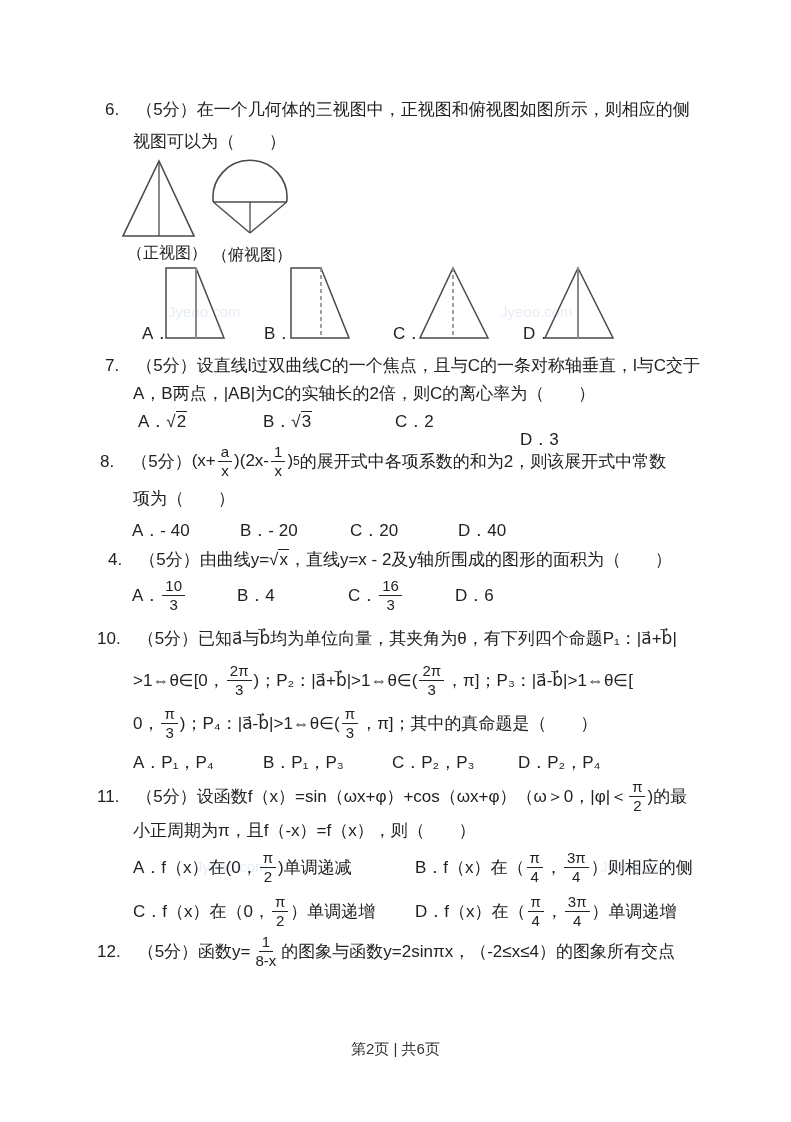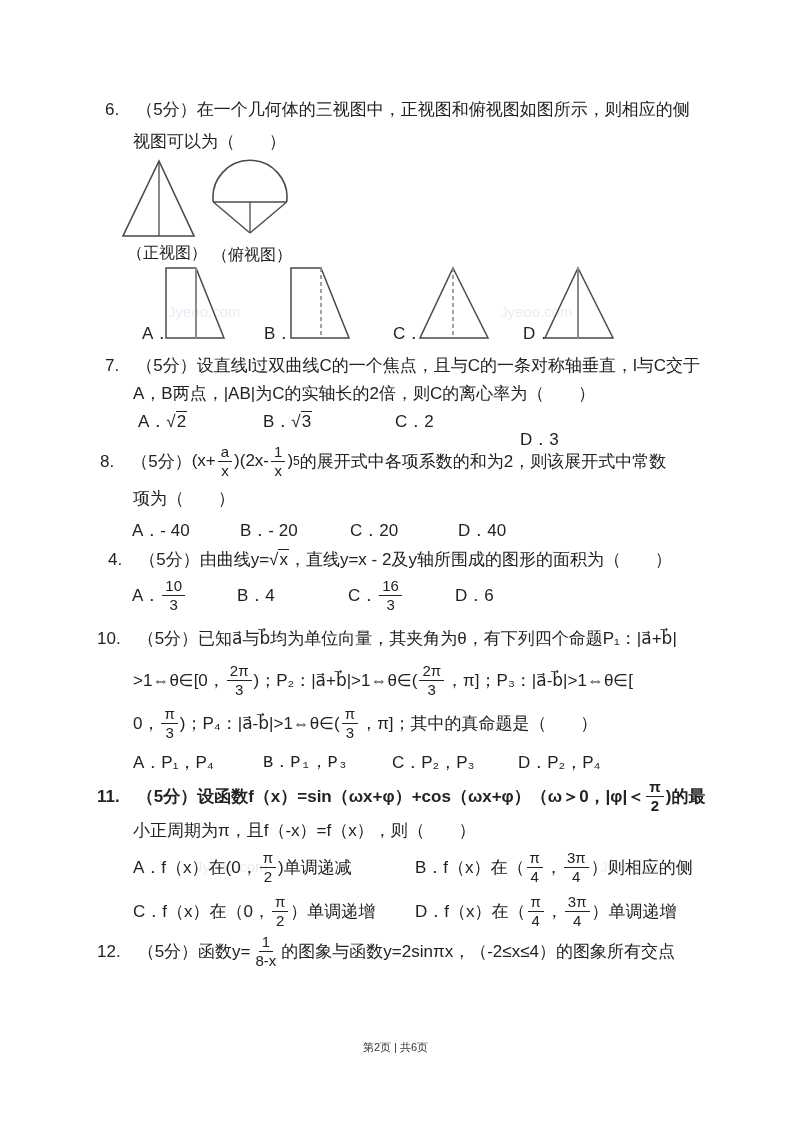--- a/index.html
+++ b/index.html
@@ -11,21 +11,21 @@
         line-height:1.15;font-size:15px;margin:0 2px;}
   .fnum{border-bottom:1px solid #222;padding:0 3px;}
   .fden{padding:0 3px;}
   .sqrt{white-space:nowrap;}
   .sarg{border-top:1px solid #222;padding:0 1px;}
   .pow{vertical-align:super;font-size:12px;line-height:1;}
   .figlabel{position:absolute;white-space:nowrap;font-size:16px;}
   .optlabel{position:absolute;white-space:nowrap;}
   svg{position:absolute;overflow:visible;}
   .footer{position:absolute;left:0;top:1040px;width:100%;text-align:center;
-          font-size:11px;color:#333;}
+          font-size:15px;color:#333;}
   .wm{position:absolute;font-size:15px;color:#3a6fb0;opacity:0.12;white-space:nowrap;}
 </style>
 </head>
 <body>
 
 <div class="page">
 
   <span class="wm" style="left:168px;top:303px;">Jyeoo.com</span>
   <span class="wm" style="left:500px;top:303px;">Jyeoo.com</span>
   <span class="wm" style="left:195px;top:858px;">Jyeoo.com</span>
@@ -143,25 +143,25 @@
         <span class="fden">3</span>
       </span>
     <span>)；P₄：|a⃗-b⃗|&gt;1⇔θ∈(</span>
     <span class="frac">
         <span class="fnum">π</span>
         <span class="fden">3</span>
       </span>
     <span>，π]；其中的真命题是（　　）</span>
   </div>
   <div class="line" style="left:133px;top:752px;">A．P₁，P₄</div>
-  <div class="line" style="left:263px;top:752px;font-family:Liberation Mono, monospace;">B．P₁，P₃</div>
+  <div class="line" style="left:263px;top:752px;">B．P₁，P₃</div>
   <div class="line" style="left:392px;top:752px;">C．P₂，P₃</div>
   <div class="line" style="left:518px;top:752px;">D．P₂，P₄</div>
 
-  <div class="row" style="left:97px;top:774px;height:44px;font-weight:bold;">
+  <div class="row" style="left:97px;top:774px;height:44px;">
     <span>11.　（5分）设函数f（x）=sin（ωx+φ）+cos（ωx+φ）（ω＞0，|φ|＜</span>
     <span class="frac">
         <span class="fnum">π</span>
         <span class="fden">2</span>
       </span>
     <span>)的最</span>
   </div>
   <div class="line" style="left:133px;top:820px;">小正周期为π，且f（-x）=f（x），则（　　）</div>
 
   <div class="row" style="left:133px;top:845px;height:44px;">

